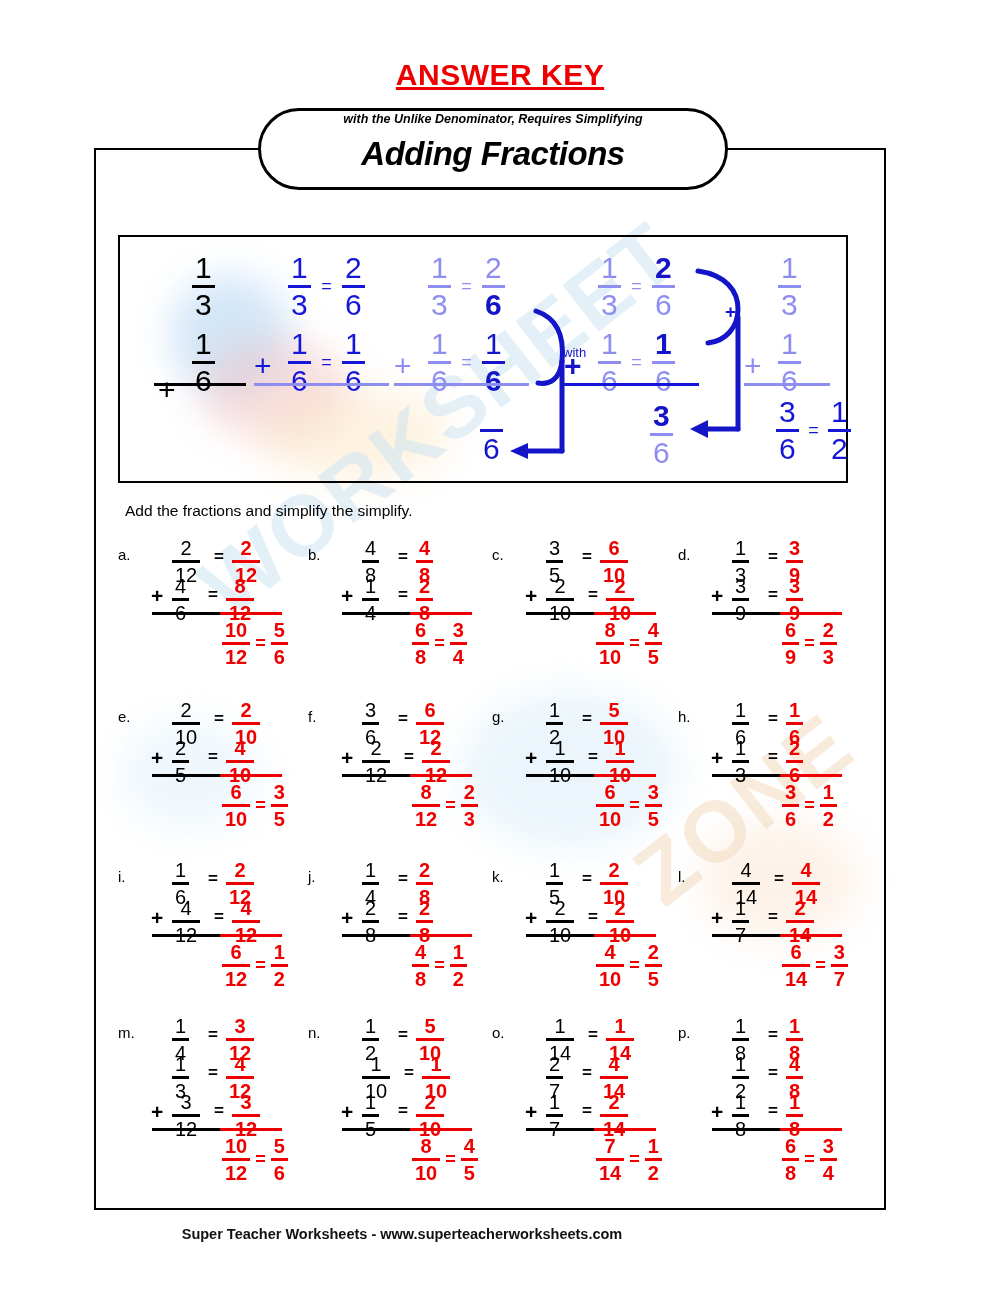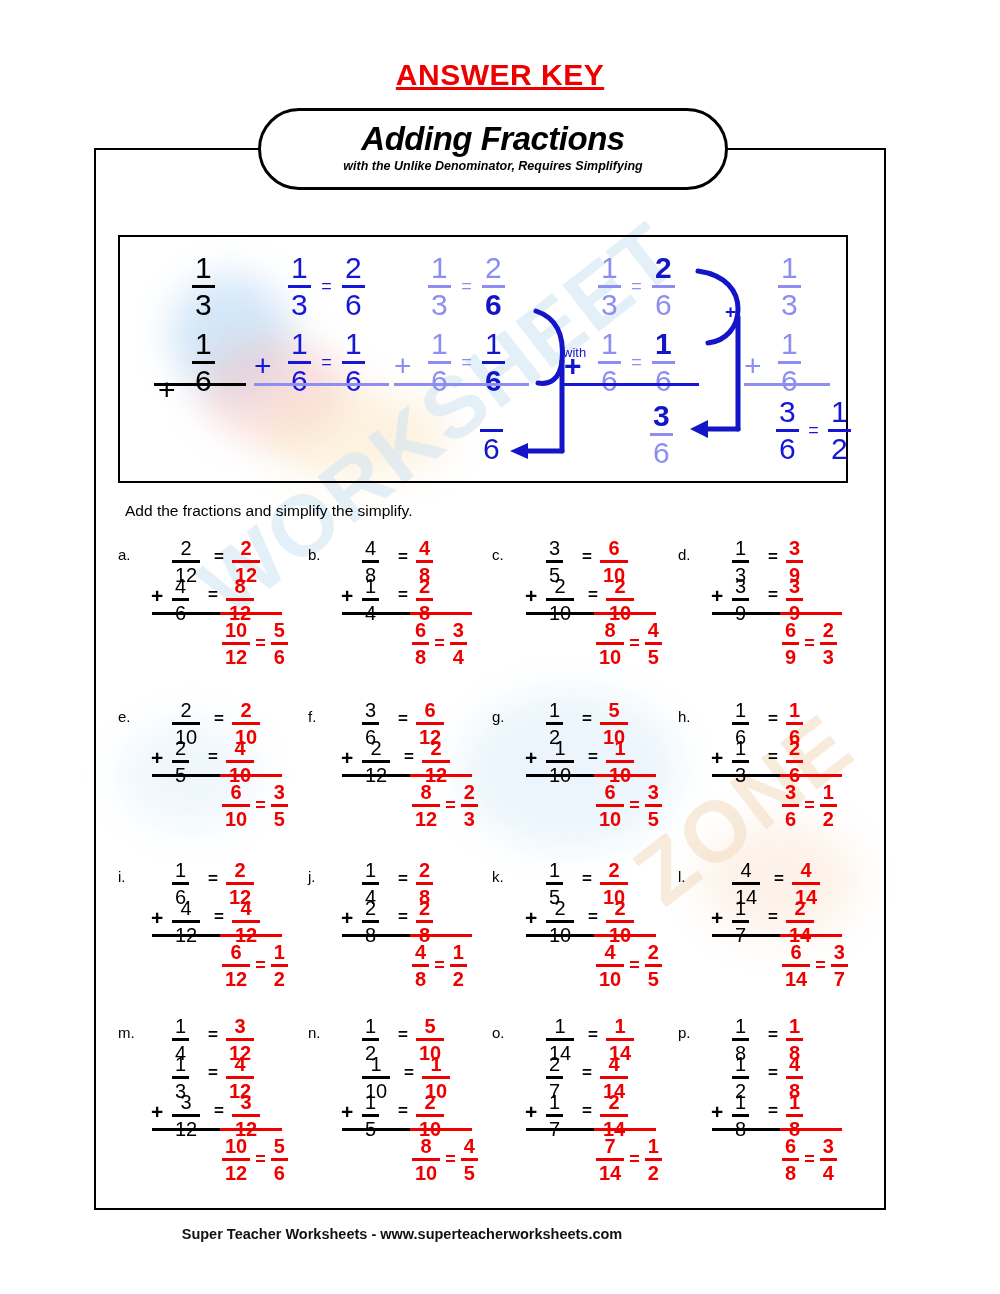--- a/index.html
+++ b/index.html
@@ -158,22 +158,22 @@
   <div class="wm-blob" style="left:120px;top:720px;width:140px;height:110px;background:#dceefa;"></div>
   <div class="wm-text" style="left:150px;top:370px;font-size:86px;">WORKSHEET</div>
   <div class="wm-text" style="left:620px;top:760px;font-size:86px;color:#f3dcc0;">ZONE</div>
 </div>
 
 <div id="answer-key">ANSWER KEY</div>
 
 <div id="page-frame"></div>
 
 <div id="title-pill">
+  <div id="title-sub">with the Unlike Denominator, Requires Simplifying</div>
   <div id="title-main">Adding Fractions</div>
-  <div id="title-sub">with the Unlike Denominator, Requires Simplifying</div>
 </div>
 
 <div id="example-box">
   <div id="example-inner">
 
     <div class="ex-panel c-black" style="left:30px;width:130px;">
       <div class="row-ex" style="left:42px;top:16px;">
         <span class="fr" style="font-size:30px;">
           <span class="num">1</span>
           <span class="bar"></span>

